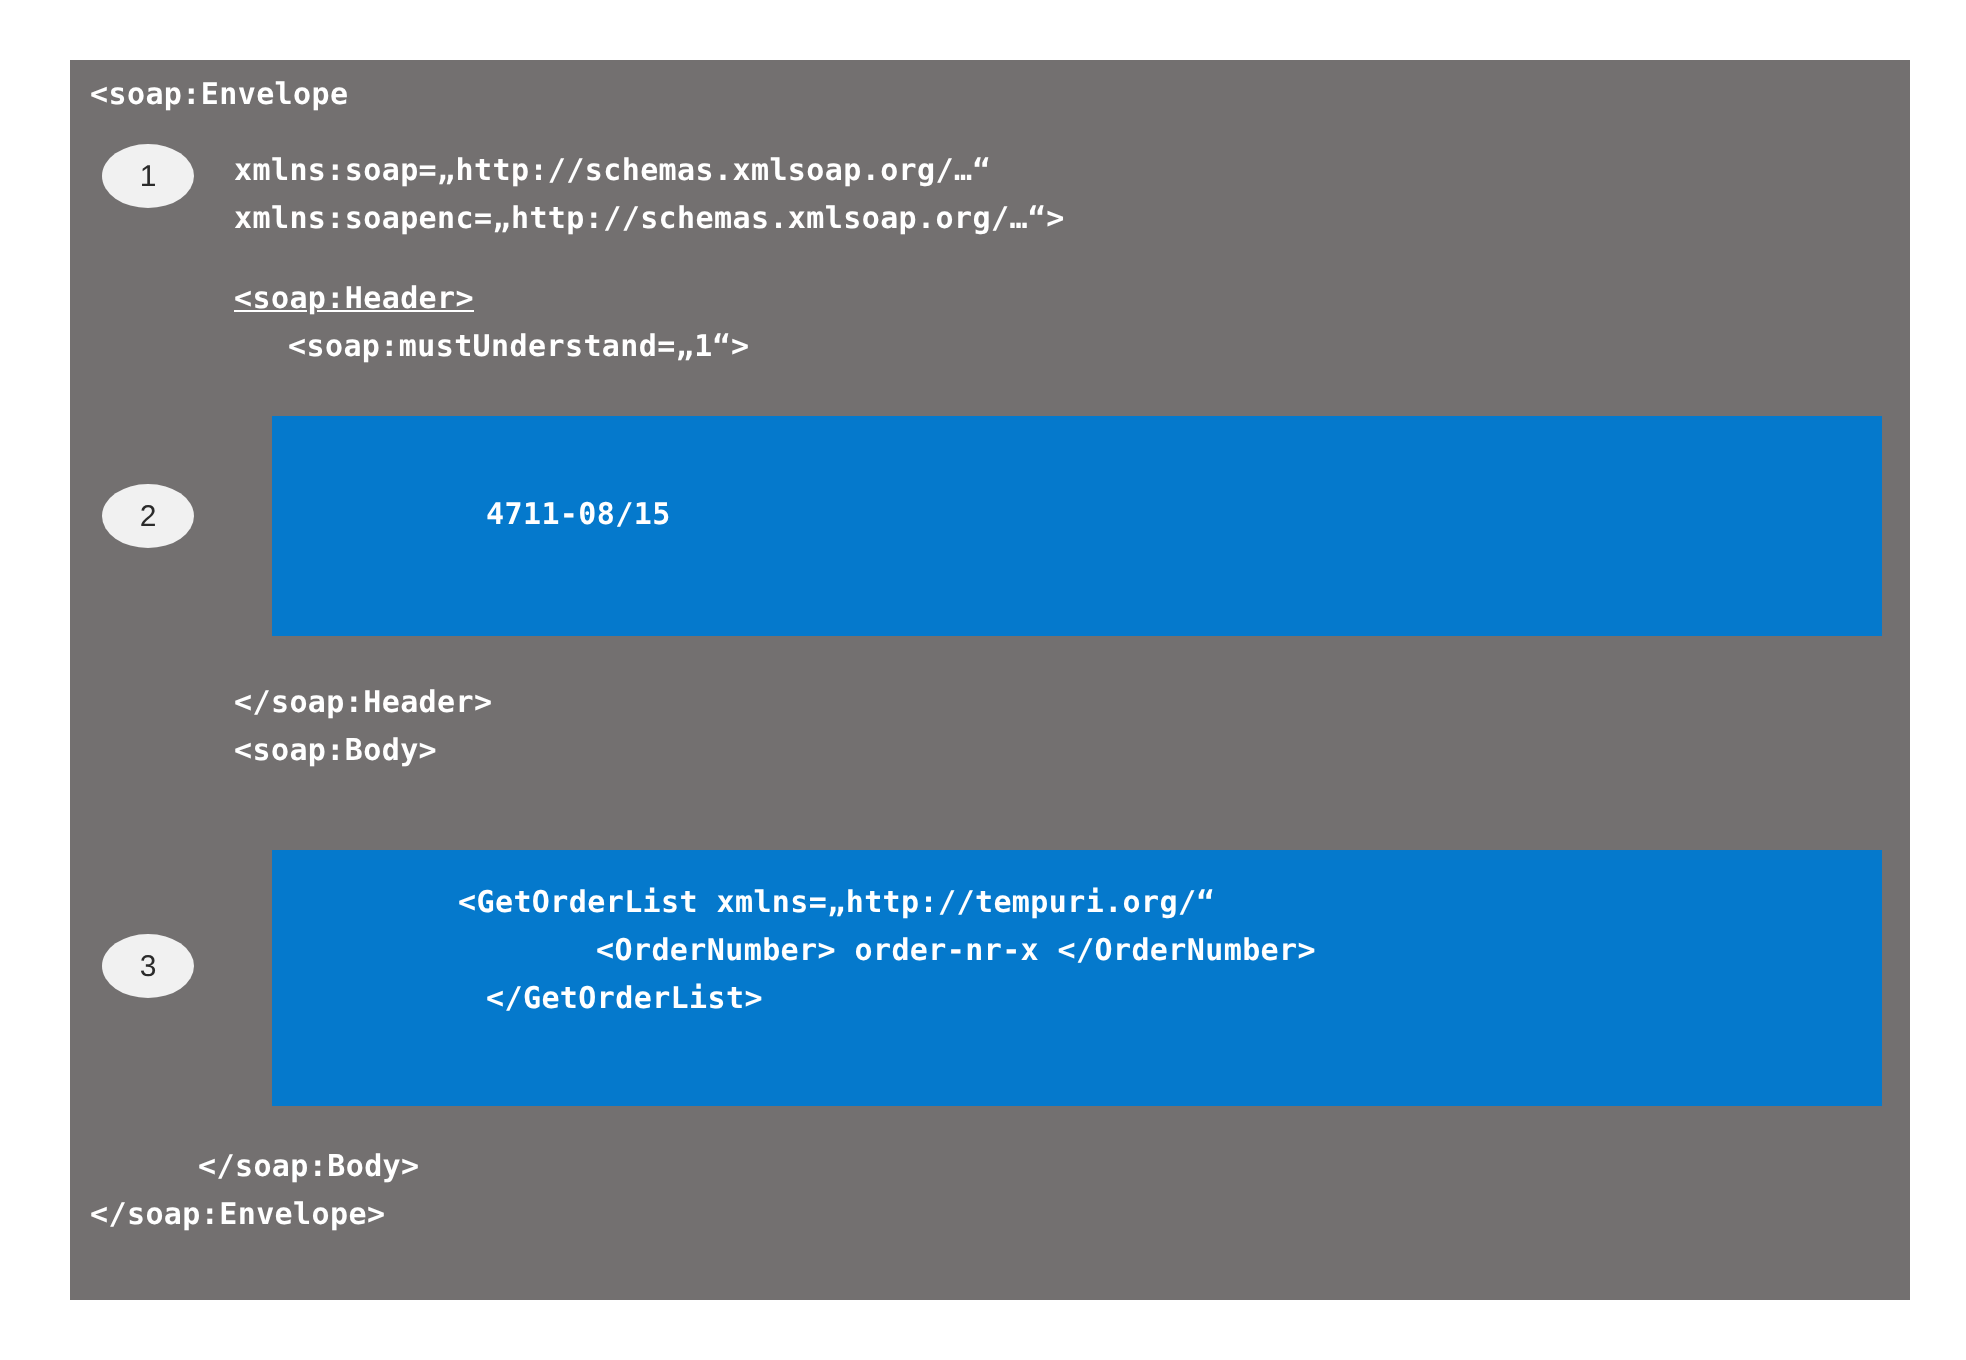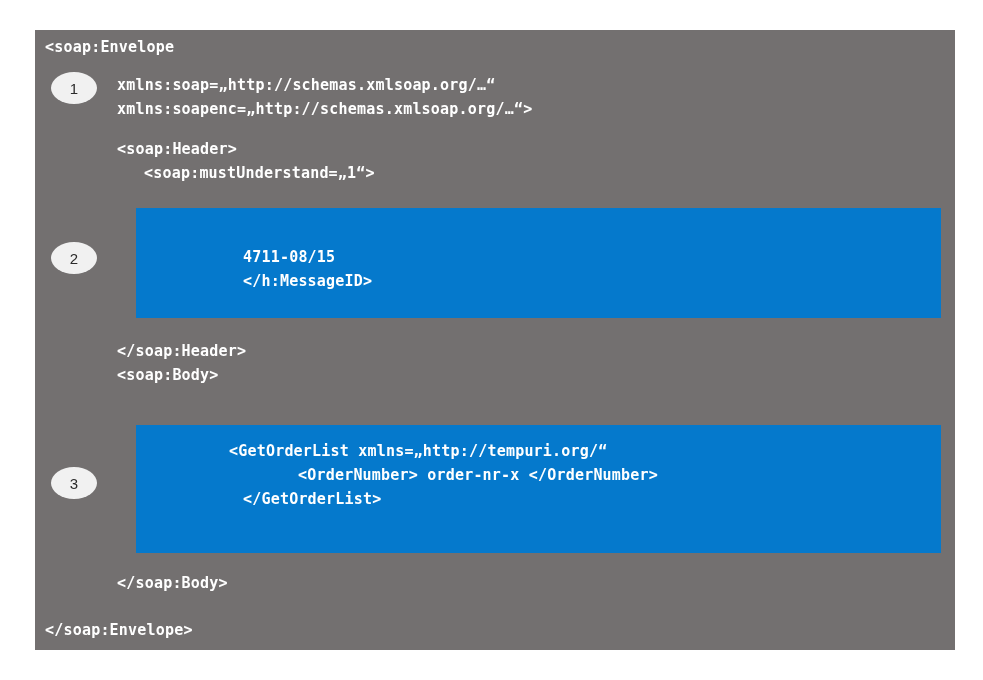--- a/index.html
+++ b/index.html
@@ -91,31 +91,30 @@
 
   <div id="code-panel">
 
     <div class="highlight-block" id="highlight-header"></div>
     <div class="highlight-block" id="highlight-body"></div>
 
     <div id="code-text">
       <div class="code-line" style="top:6px;   left:10px;">&lt;soap:Envelope</div>
       <div class="code-line" style="top:68px;  left:82px;">xmlns:soapenc=„http://schemas.xmlsoap.org/…“&gt;</div>
       <div class="code-line" style="top:44px;  left:82px;">xmlns:soap=„http://schemas.xmlsoap.org/…“</div>
-      <div class="code-line" style="top:108px; left:82px;">&lt;soap:Header&gt;</div>
+      <div class="code-line" style="top:108px; left:82px;text-decoration:underline;">&lt;soap:Header&gt;</div>
       <div class="code-line" style="top:132px; left:109px;text-align:center;">&lt;soap:mustUnderstand=„1“&gt;</div>
       <div class="code-line" style="top:216px; left:208px;">4711-08/15</div>
-      <div class="code-line" style="top:240px; left:208px;">&lt;/h:MessageID&gt;</div>
       <div class="code-line" style="top:310px; left:82px;text-align:center;">&lt;/soap:Header&gt;</div>
       <div class="code-line" style="top:334px; left:82px;">&lt;soap:Body&gt;</div>
       <div class="code-line" style="top:410px; left:194px;">&lt;GetOrderList xmlns=„http://tempuri.org/“</div>
       <div class="code-line" style="top:458px; left:208px;">&lt;/GetOrderList&gt;</div>
       <div class="code-line" style="top:434px; left:263px;">&lt;OrderNumber&gt; order-nr-x &lt;/OrderNumber&gt;</div>
-      <div class="code-line" style="top:542px; left:82px;">&lt;/soap:Body&gt;</div>
-      <div class="code-line" style="top:566px; left:10px;margin-top:23px;">&lt;/soap:Envelope&gt;</div>
+      <div class="code-line" style="top:542px; left:64px;">&lt;/soap:Body&gt;</div>
+      <div class="code-line" style="top:566px; left:10px;">&lt;/soap:Envelope&gt;</div>
     </div>
 
   </div>
 
   <div class="step-badge" id="badge-1">
     <span>1</span>
   </div>
   <div class="step-badge" id="badge-2">
     <span>2</span>
   </div>

